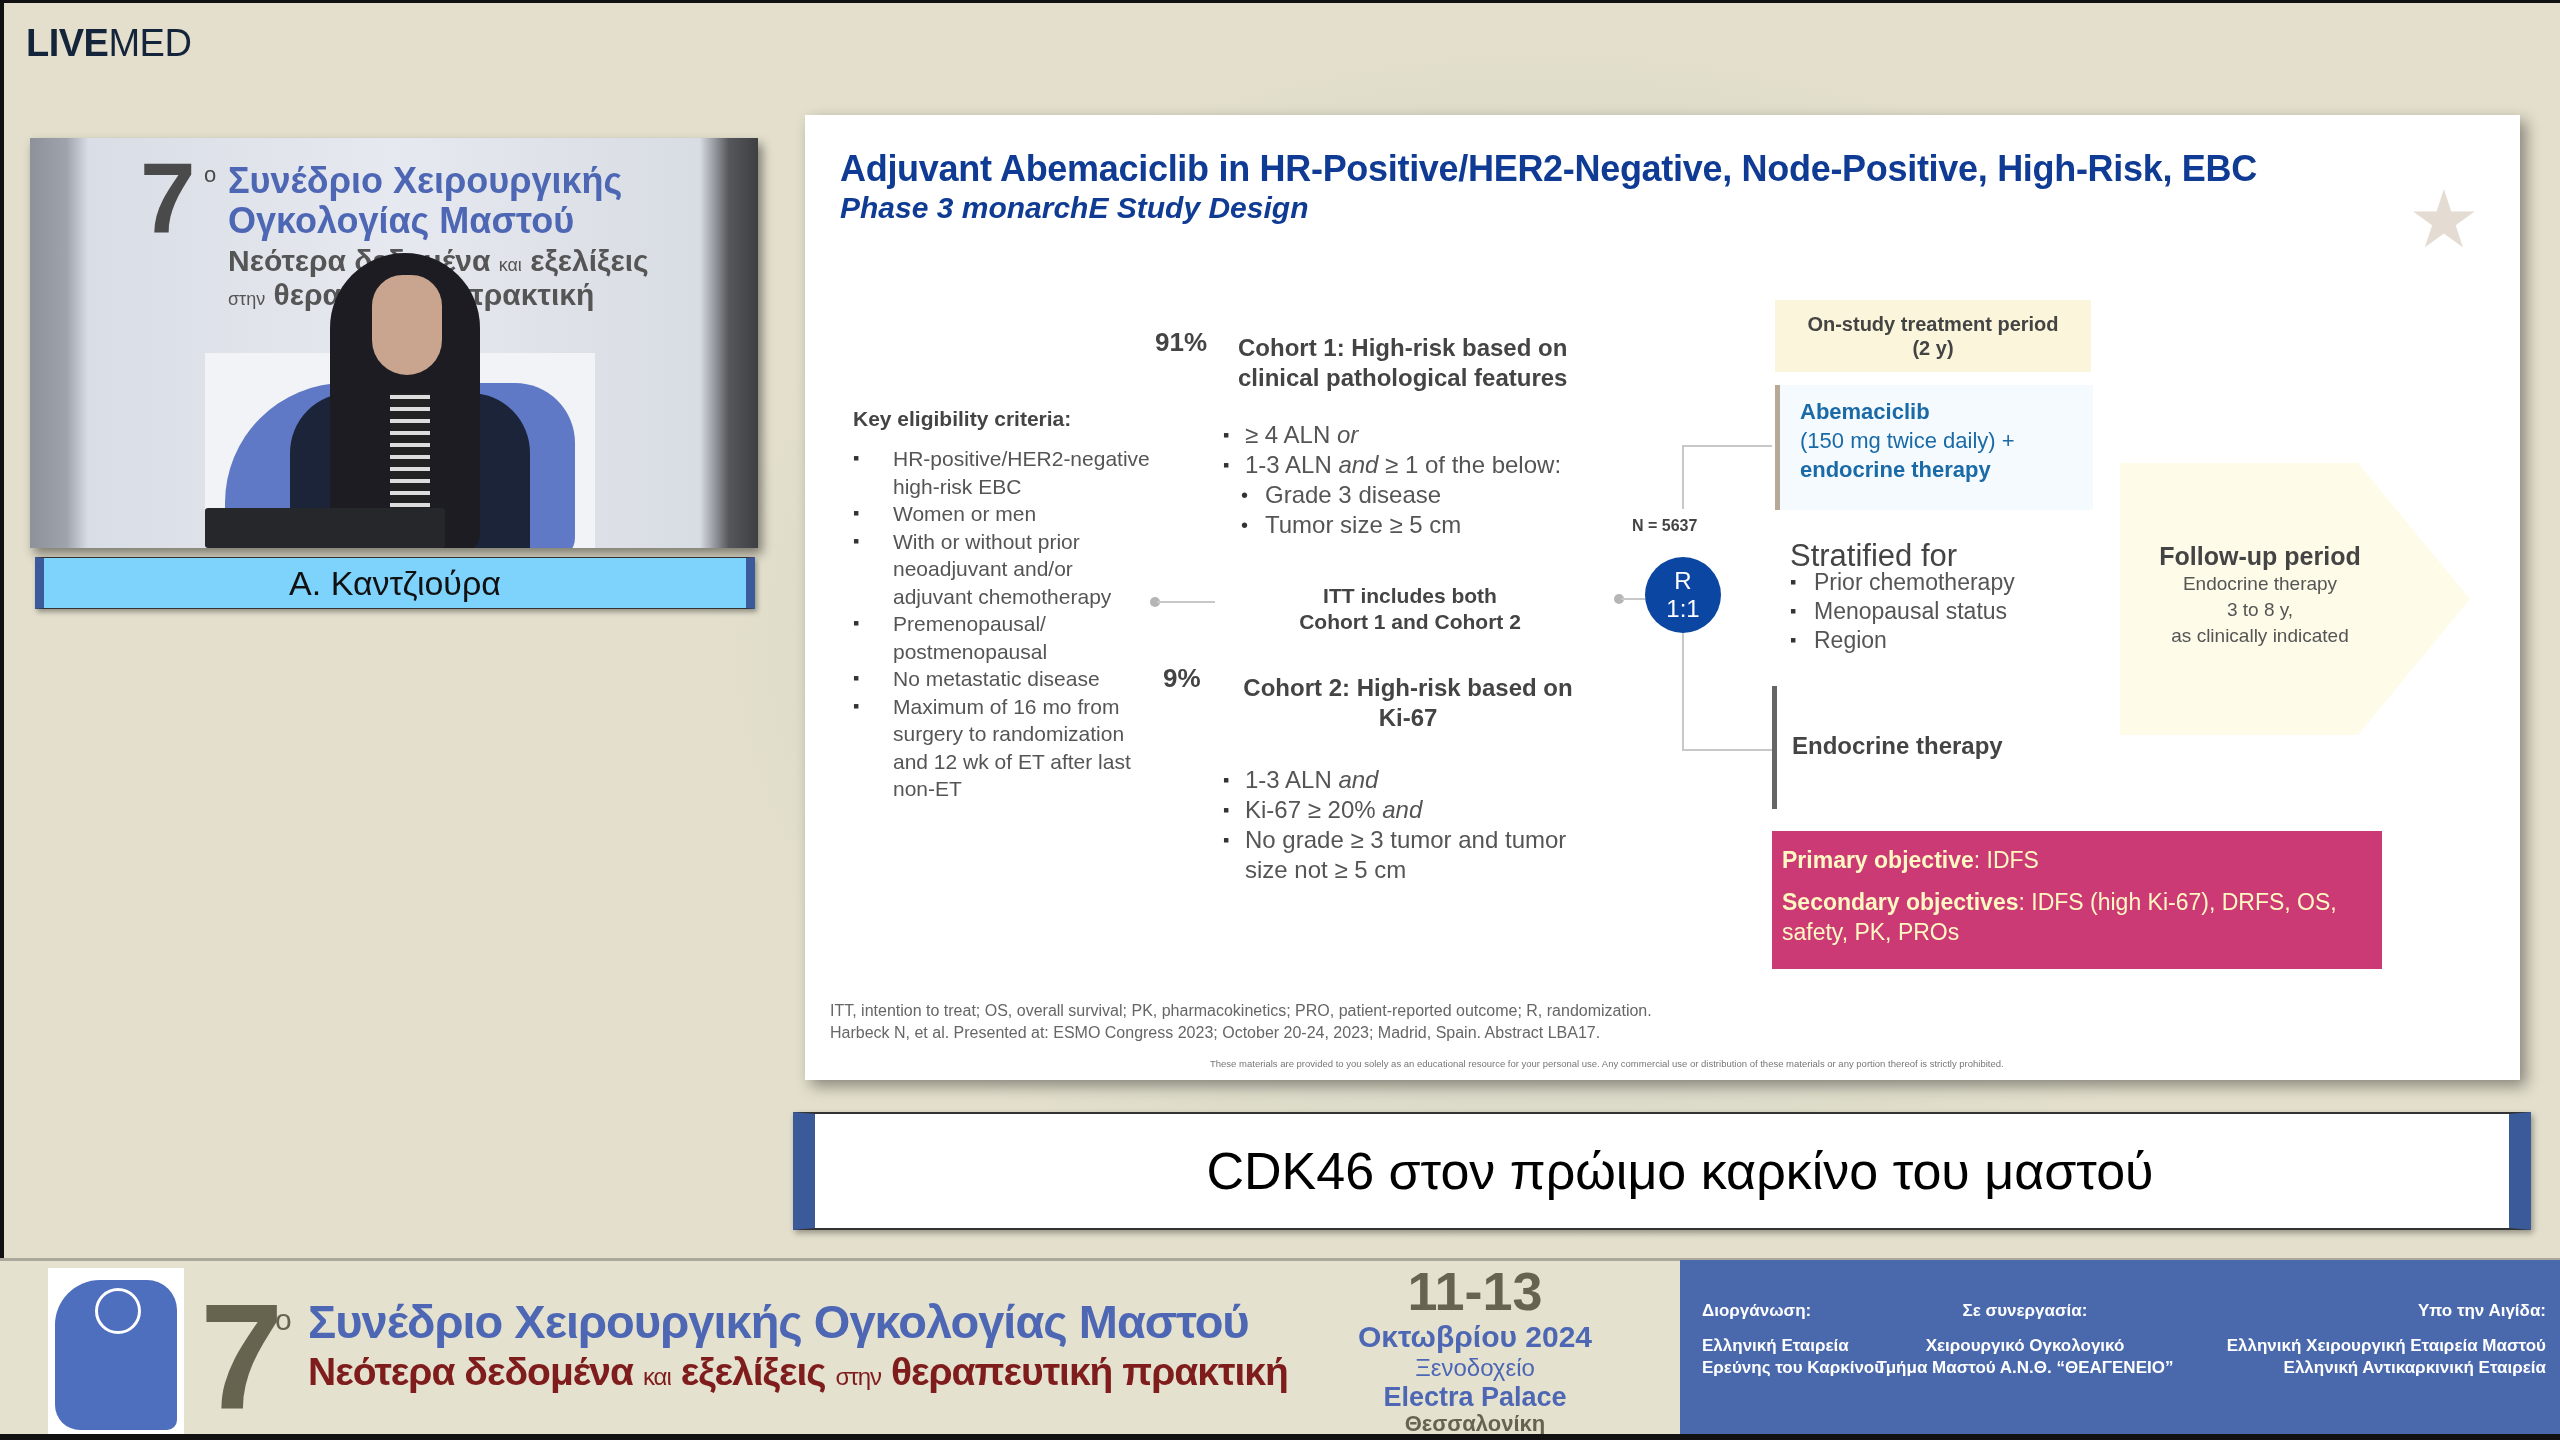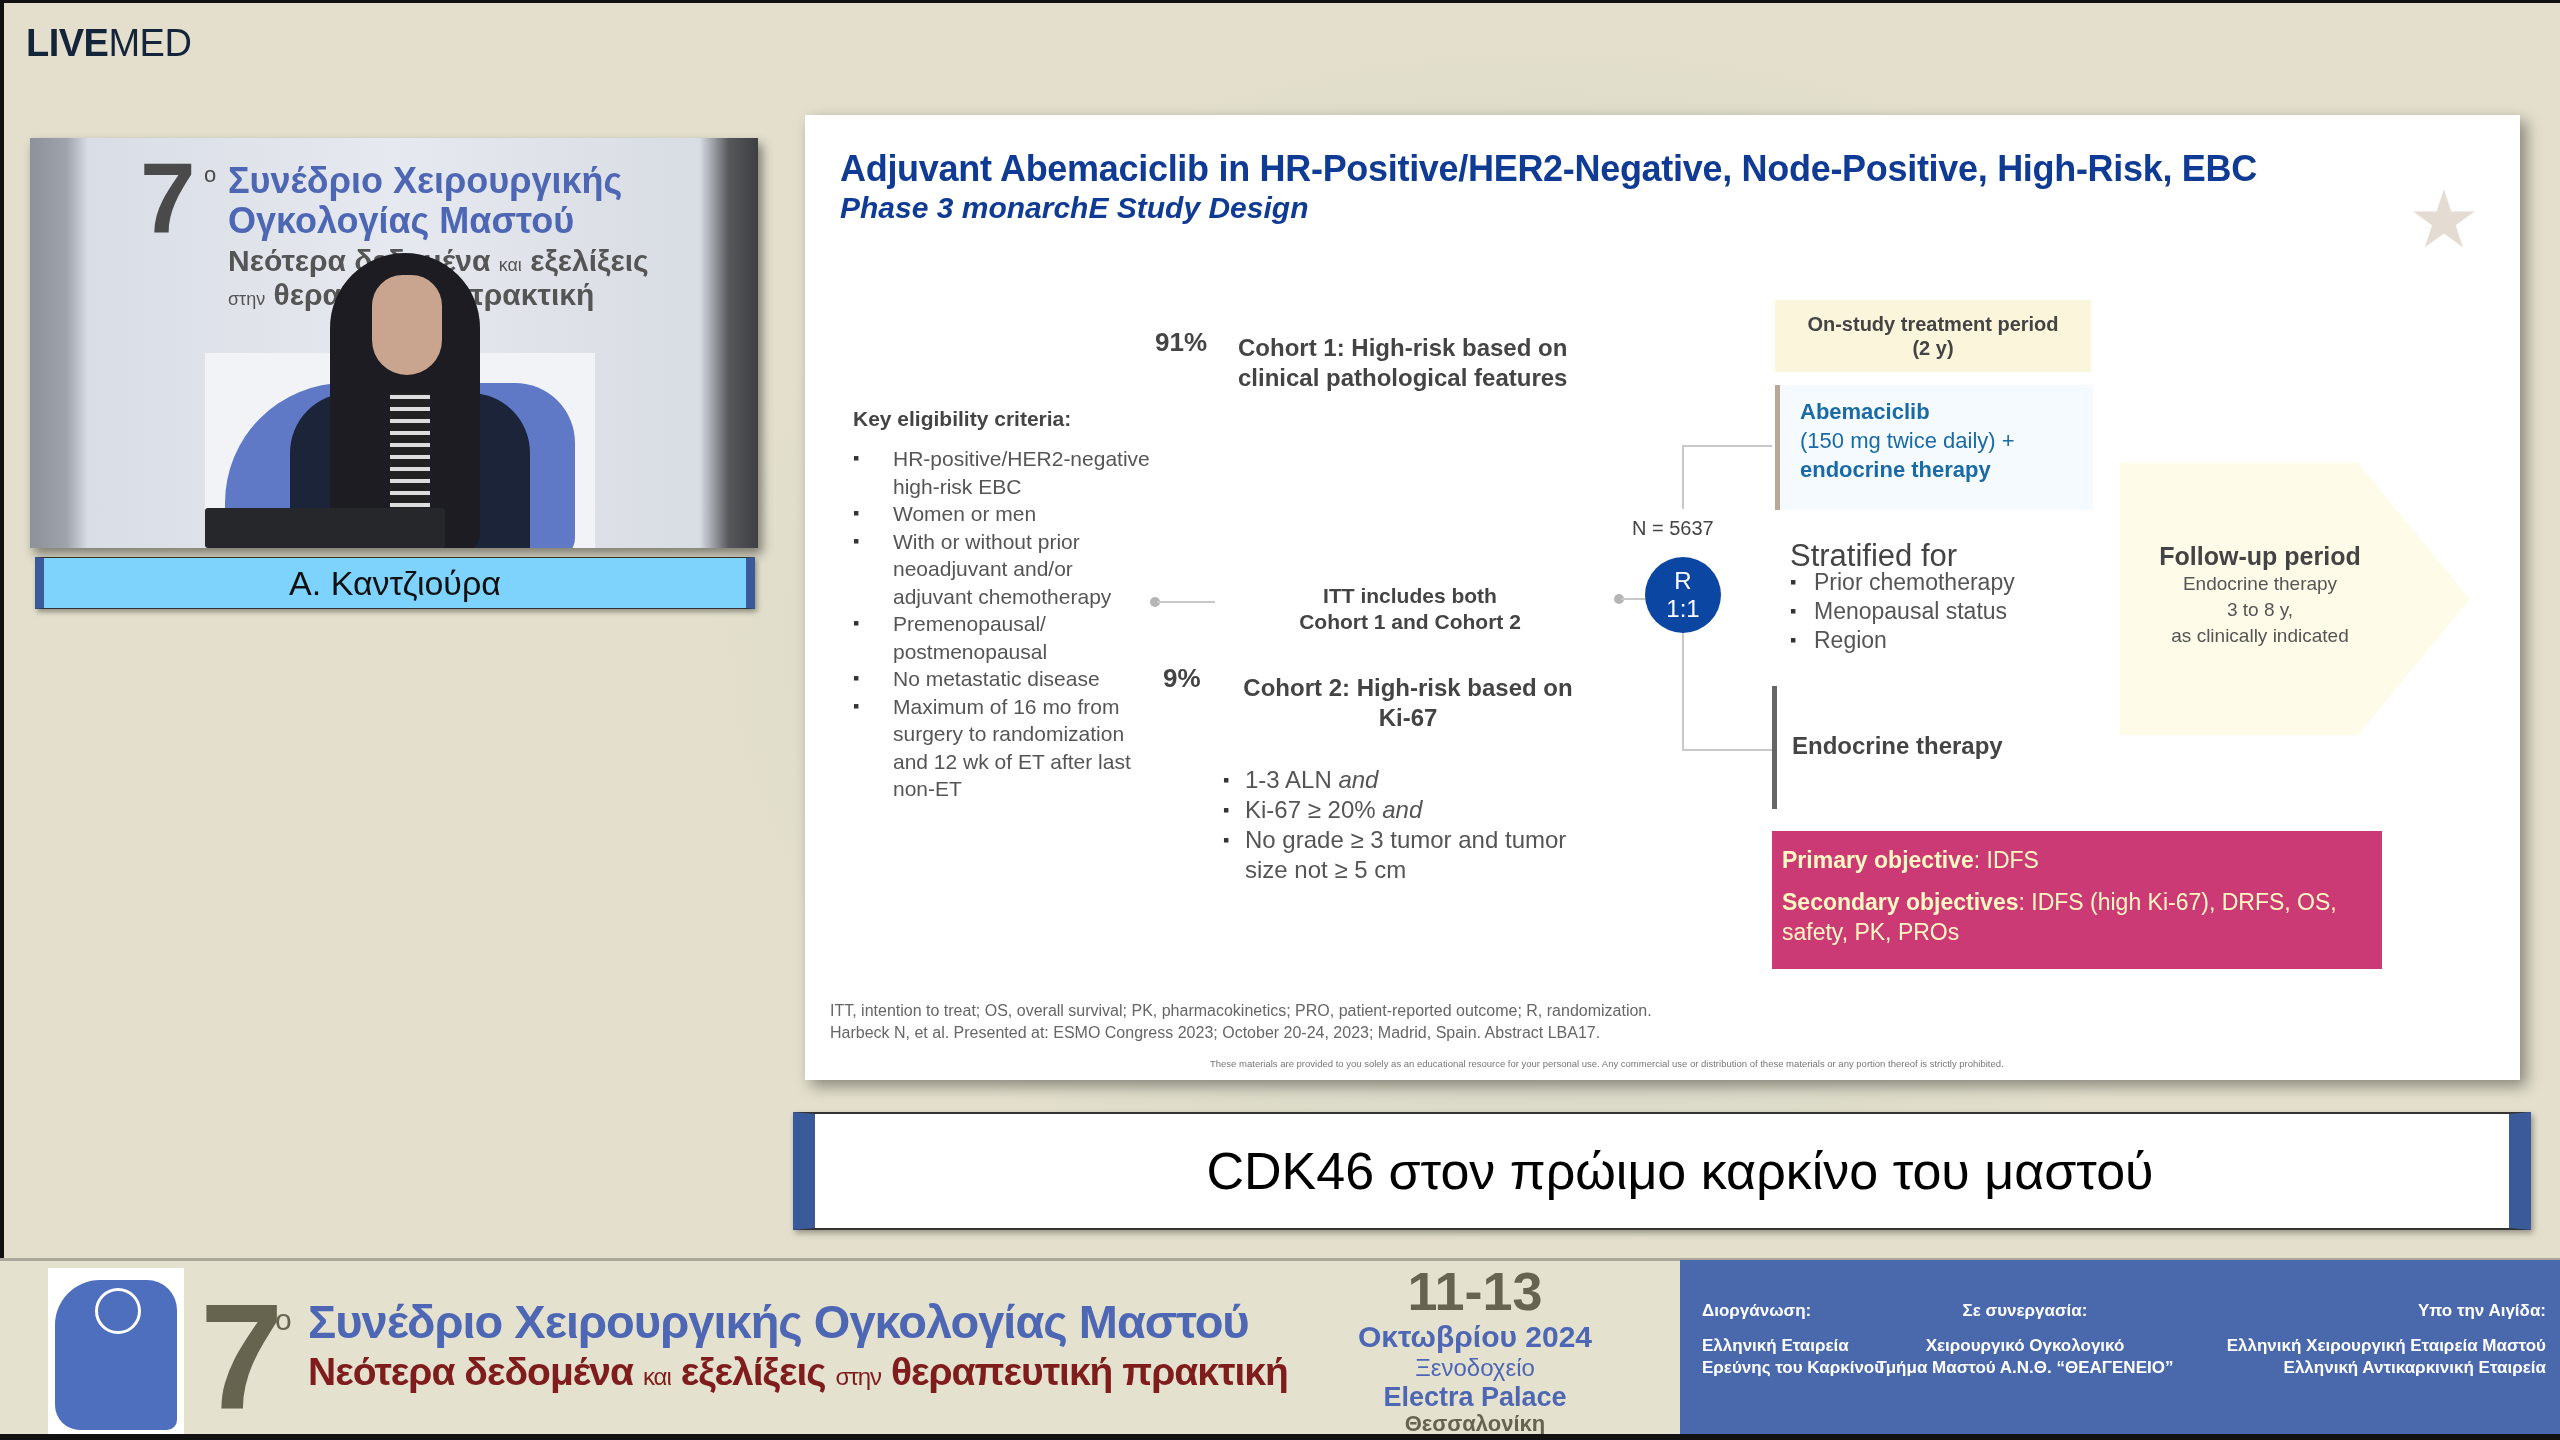--- a/index.html
+++ b/index.html
@@ -80,21 +80,21 @@
   .c-list li::before { content:"\25AA"; position:absolute; left:0; top:0; font-size:18px; color:#333; }
   .c-list li.sub { padding-left:42px; }
   .c-list li.sub::before { content:"\2022"; left:18px; font-size:20px; }
   .c1-list { left:418px; top:305px; width:380px; }
   .c2-list { left:418px; top:650px; width:380px; }
   .itt { left:470px; top:468px; width:270px; text-align:center; font-size:21px; font-weight:bold; color:#444; line-height:26px; }
 
   .line { position:absolute; background:#c8c8c8; }
   .dot { position:absolute; width:10px; height:10px; border-radius:50%; background:#b5b5b5; }
 
-  .n-label { left:827px; top:402px; font-size:20px; font-weight:normal; color:#444; }
+  .n-label { left:827px; top:402px; font-size:16px; font-weight:bold; color:#444; }
   .r-circle { left:840px; top:442px; width:76px; height:76px; border-radius:50%; background:#0a46a2; color:#fff; display:flex; flex-direction:column; align-items:center; justify-content:center; font-size:24px; line-height:28px; }
 
   .onstudy { left:970px; top:185px; width:316px; height:72px; background:#fbf5dc; font-size:20px; font-weight:bold; color:#444; display:flex; flex-direction:column; align-items:center; justify-content:center; line-height:24px; }
   .abema { left:970px; top:270px; width:318px; height:125px; background:#f4fafd; border-left:5px solid #b8a897; box-sizing:border-box; padding:12px 0 0 20px; font-size:22px; line-height:29px; color:#1a6aa8; }
   .abema .b { font-weight:bold; }
   .strat-head { left:985px; top:423px; font-size:31px; font-weight:normal; color:#444; }
   .strat-list { left:985px; top:453px; margin:0; padding:0; list-style:none; font-size:23px; line-height:29px; color:#555; }
   .strat-list li { position:relative; padding-left:24px; }
   .strat-list li::before { content:"\25AA"; position:absolute; left:0; font-size:18px; color:#333; }
   .endo-bar { left:967px; top:571px; width:5px; height:123px; background:#666; }
@@ -203,20 +203,26 @@
   </ul>
 
   <div class="dot" style="left:345px;top:482px;"></div>
   <div class="line" style="left:352px;top:486px;width:58px;height:2px;"></div>
 
   <div class="s-abs pct pct1">91%</div>
   <div class="s-abs cohort-head c1-head">
     <div>Cohort 1: High-risk based on</div>
     <div>clinical pathological features</div>
   </div>
+  <ul class="s-abs c-list c1-list">
+    <li><span>≥ 4 ALN </span><i>or</i></li>
+    <li><span>1-3 ALN </span><i>and</i><span> ≥ 1 of the below:</span></li>
+    <li class="sub">Grade 3 disease</li>
+    <li class="sub">Tumor size ≥ 5 cm</li>
+  </ul>
 
   <div class="s-abs itt">
     <div>ITT includes both</div>
     <div>Cohort 1 and Cohort 2</div>
   </div>
 
   <div class="s-abs pct pct2">9%</div>
   <div class="s-abs cohort-head c2-head">Cohort 2: High-risk based on Ki-67</div>
   <ul class="s-abs c-list c2-list">
     <li><span>1-3 ALN </span><i>and</i></li>

